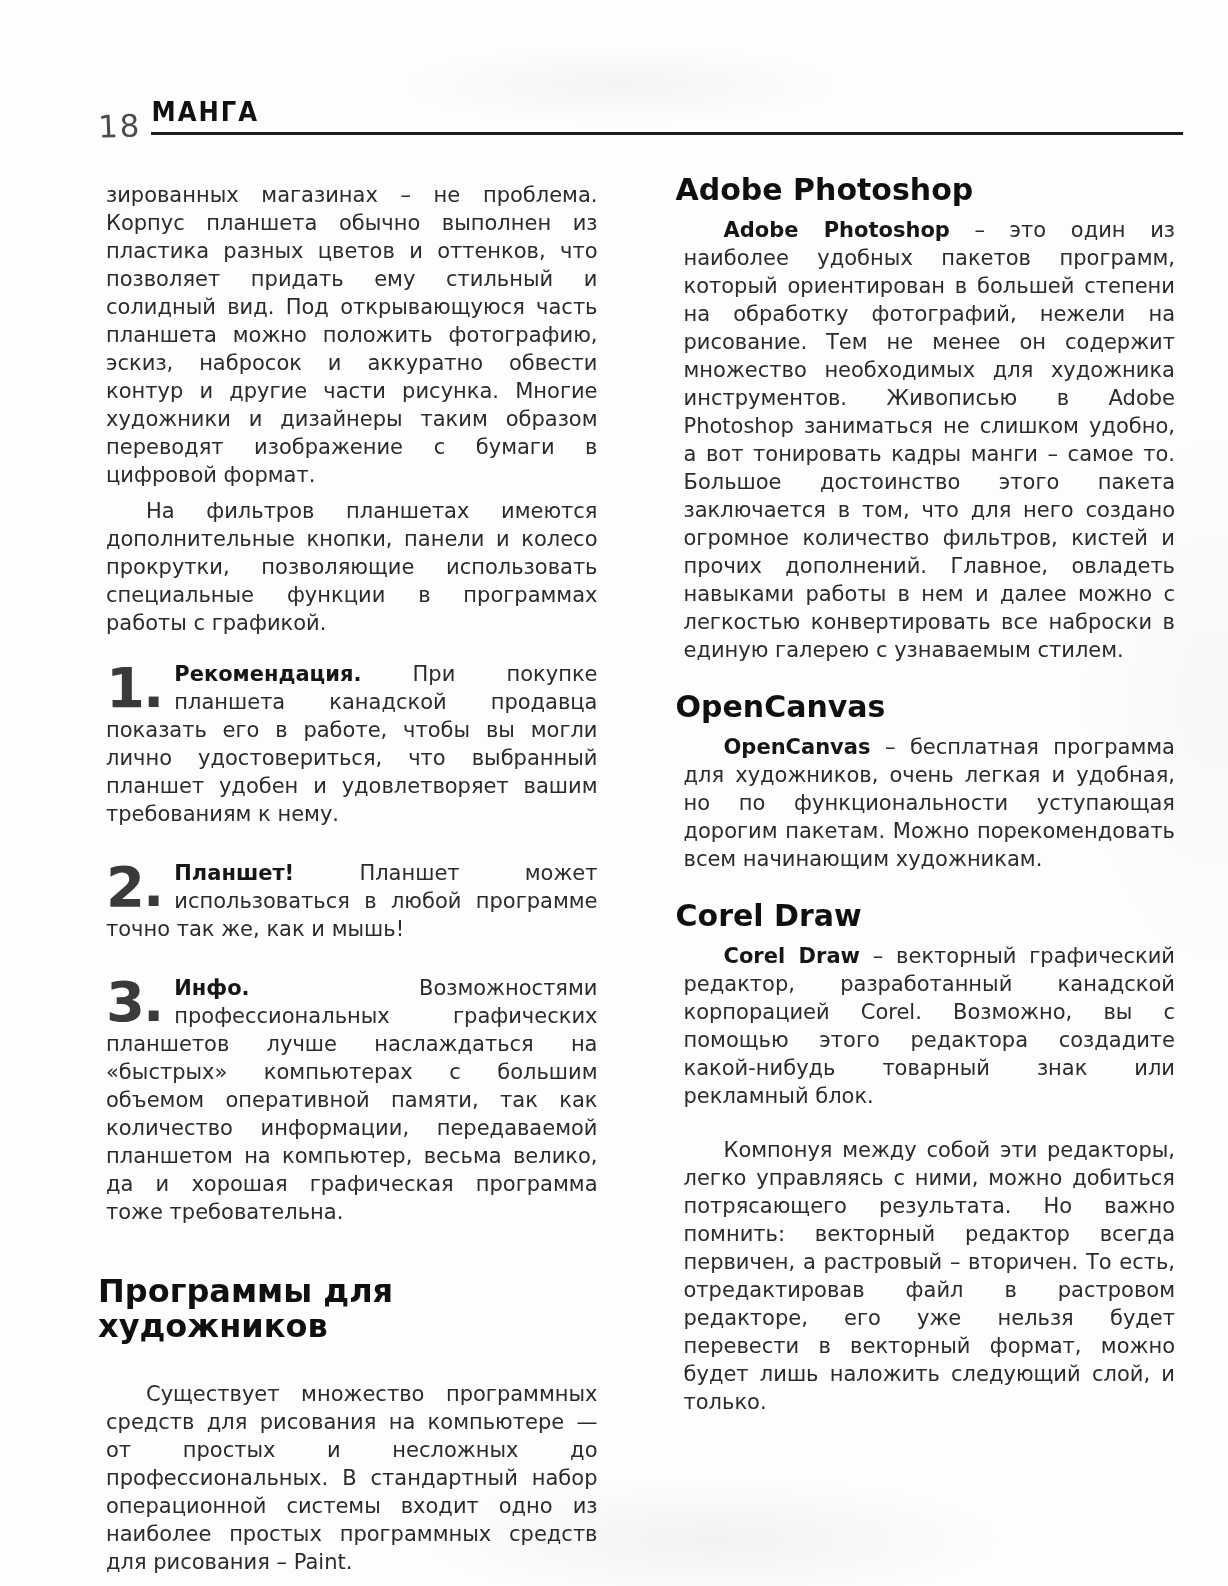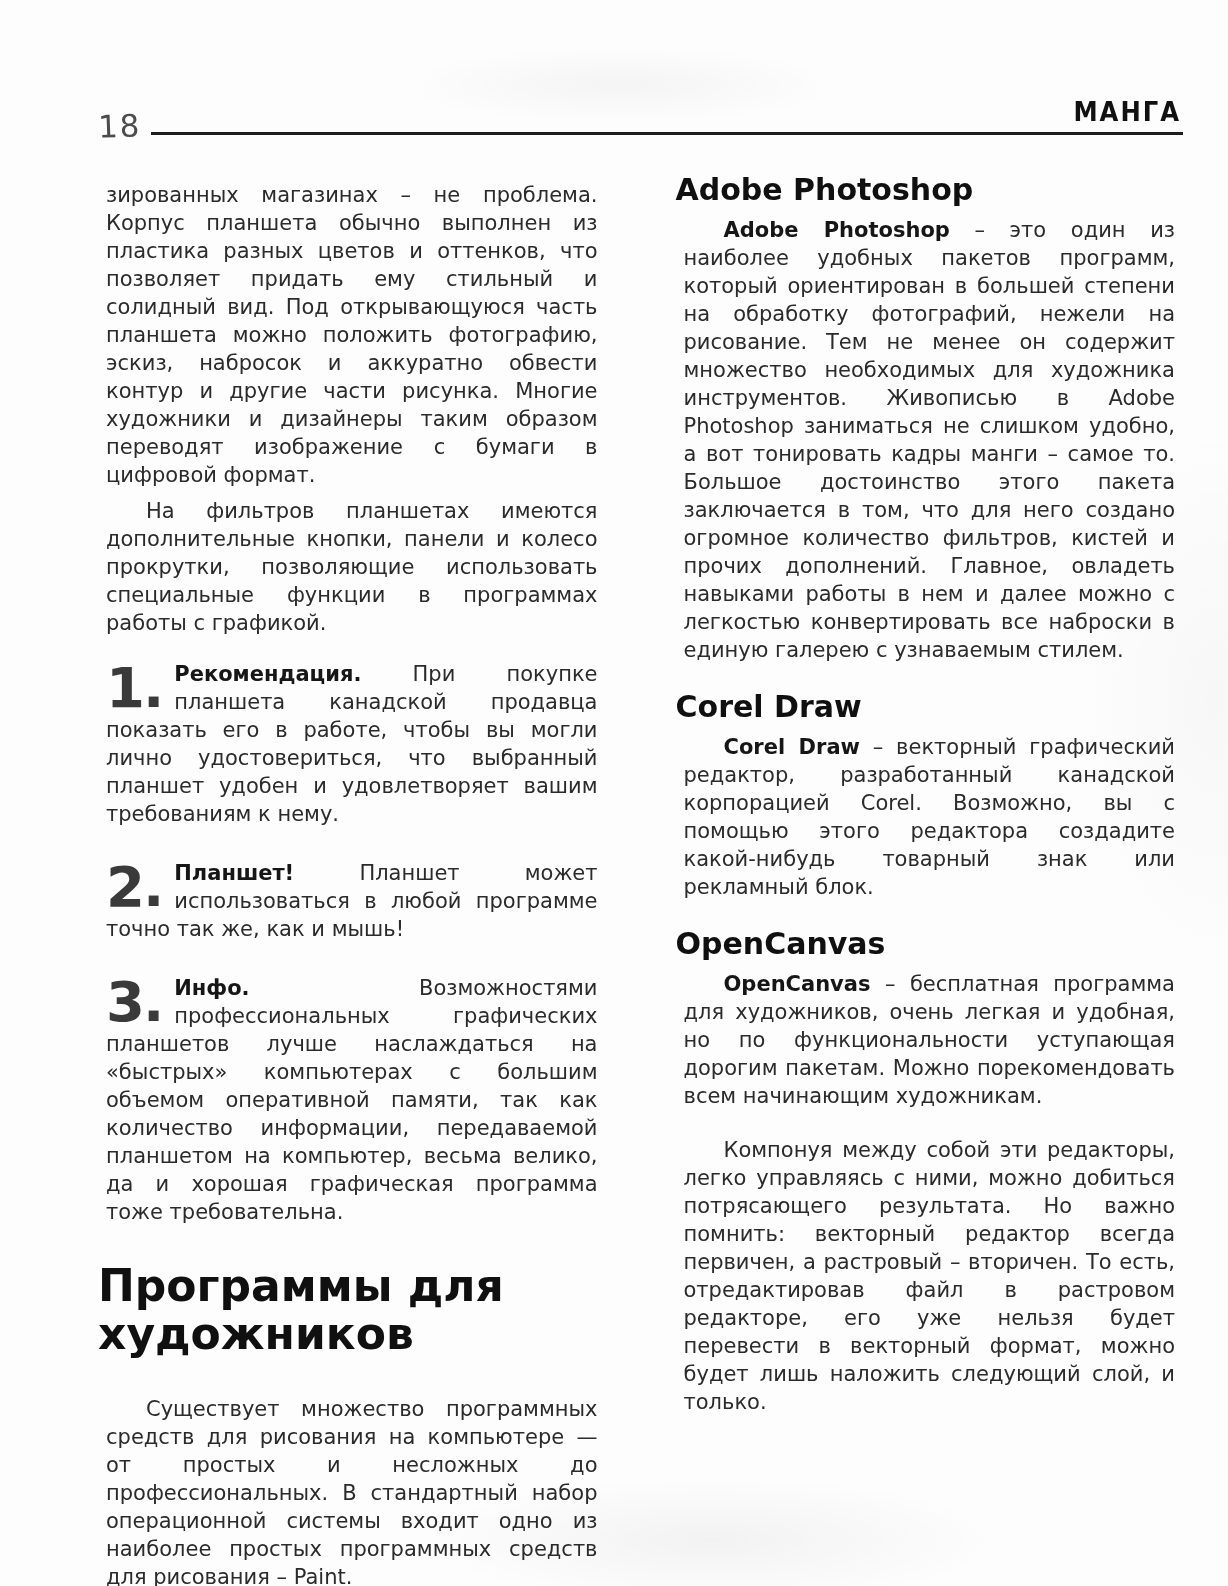--- a/index.html
+++ b/index.html
@@ -35,21 +35,21 @@
     font-weight: 400;
     color: #4c4c4c;
     letter-spacing: 2px;
     margin-right: 10px;
     margin-bottom: -9px;
     transform: rotate(-2deg);
   }
   .header-rule {
     flex: 1;
     display: flex;
-    justify-content: flex-end;
+    justify-content: flex-start;
     align-items: flex-end;
     border-bottom: 3px solid #1d1d1d;
   }
   .running-title {
     font-size: 27px;
     font-weight: 700;
     letter-spacing: 2px;
     color: #111;
     padding: 0 2px 5px 0;
     font-stretch: condensed;
@@ -79,24 +79,24 @@
     font-weight: 700;
     line-height: 50px;
     color: #3a3a3a;
     margin: 3px 12px 0 0;
     letter-spacing: -2px;
   }
   .tiplabel { font-weight: 700; color: #161616; }
 
   
   .sechead {
-    font-size: 44px;
+    font-size: 32px;
     font-weight: 700;
     color: #101010;
-    margin: 28px 0 36px 0;
+    margin: 40px 0 36px 0;
     line-height: 1.1;
   }
   .proghead {
     font-size: 30px;
     font-weight: 700;
     color: #101010;
     margin: 0 0 10px 0;
     line-height: 1.1;
   }
   .progsection { margin-bottom: 26px; }
@@ -162,32 +162,32 @@
       <div class="progsection">
         <h2 class="proghead">Adobe Photoshop</h2>
         <p class="body indent">
           <span class="proglead">Adobe Photoshop</span>
           <span>– это один из наиболее удобных пакетов программ, который ориентирован в большей степени на обработку фотографий, нежели на рисование. Тем не менее он содержит множество необходимых для художника инструментов. Живописью в Adobe Photoshop заниматься не слишком удобно, а вот тонировать кадры манги – самое то. Большое достоинство этого пакета заключается в том, что для него создано огромное количество фильтров, кистей и прочих дополнений. Главное, овладеть навыками работы в нем и далее можно с легкостью конвертировать все наброски в единую галерею с узнаваемым стилем.</span>
         </p>
       </div>
 
 
       <div class="progsection">
+        <h2 class="proghead">OpenCanvas</h2>
+        <p class="body indent">
+          <span class="proglead">OpenCanvas</span>
+          <span>– бесплатная программа для художников, очень легкая и удобная, но по функциональности уступающая дорогим пакетам. Можно порекомендовать всем начинающим художникам.</span>
+        </p>
+      </div>
+
+      <div class="progsection">
         <h2 class="proghead">Corel Draw</h2>
         <p class="body indent">
           <span class="proglead">Corel Draw</span>
           <span>– векторный графический редактор, разработанный канадской корпорацией Corel. Возможно, вы с помощью этого редактора создадите какой-нибудь товарный знак или рекламный блок.</span>
-        </p>
-      </div>
-
-      <div class="progsection">
-        <h2 class="proghead">OpenCanvas</h2>
-        <p class="body indent">
-          <span class="proglead">OpenCanvas</span>
-          <span>– бесплатная программа для художников, очень легкая и удобная, но по функциональности уступающая дорогим пакетам. Можно порекомендовать всем начинающим художникам.</span>
         </p>
       </div>
 
       <p class="body indent mt">Компонуя между собой эти редакторы, легко управляясь с ними, можно добиться потрясающего результата. Но важно помнить: векторный редактор всегда первичен, а растровый – вторичен. То есть, отредактировав файл в растровом редакторе, его уже нельзя будет перевести в векторный формат, можно будет лишь наложить следующий слой, и только.</p>
 
     </div>
   </div>
 </div>
 
 </body></html>

